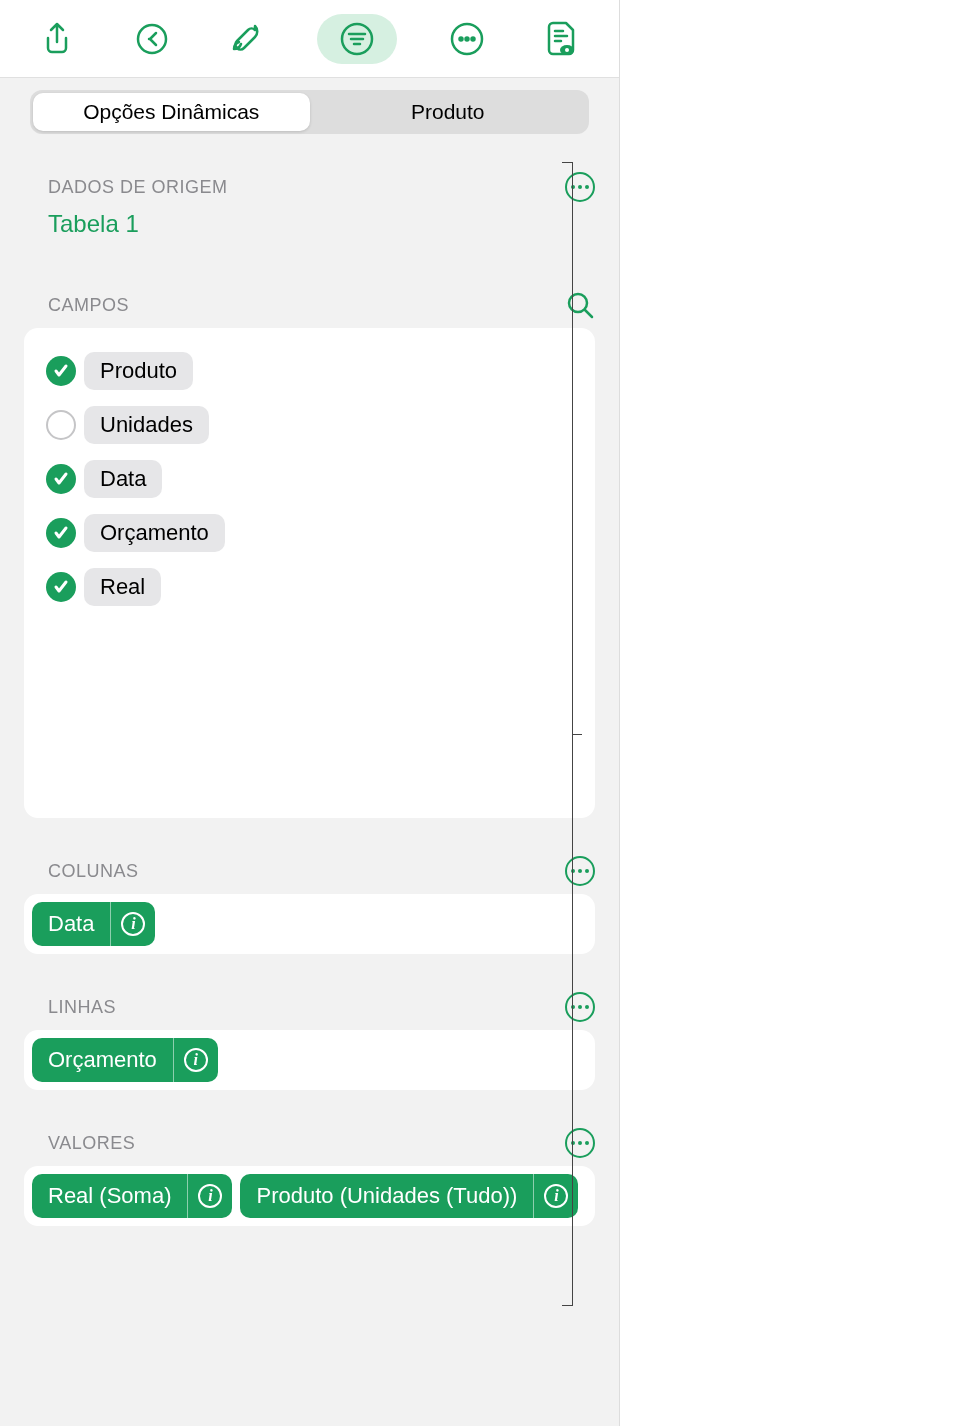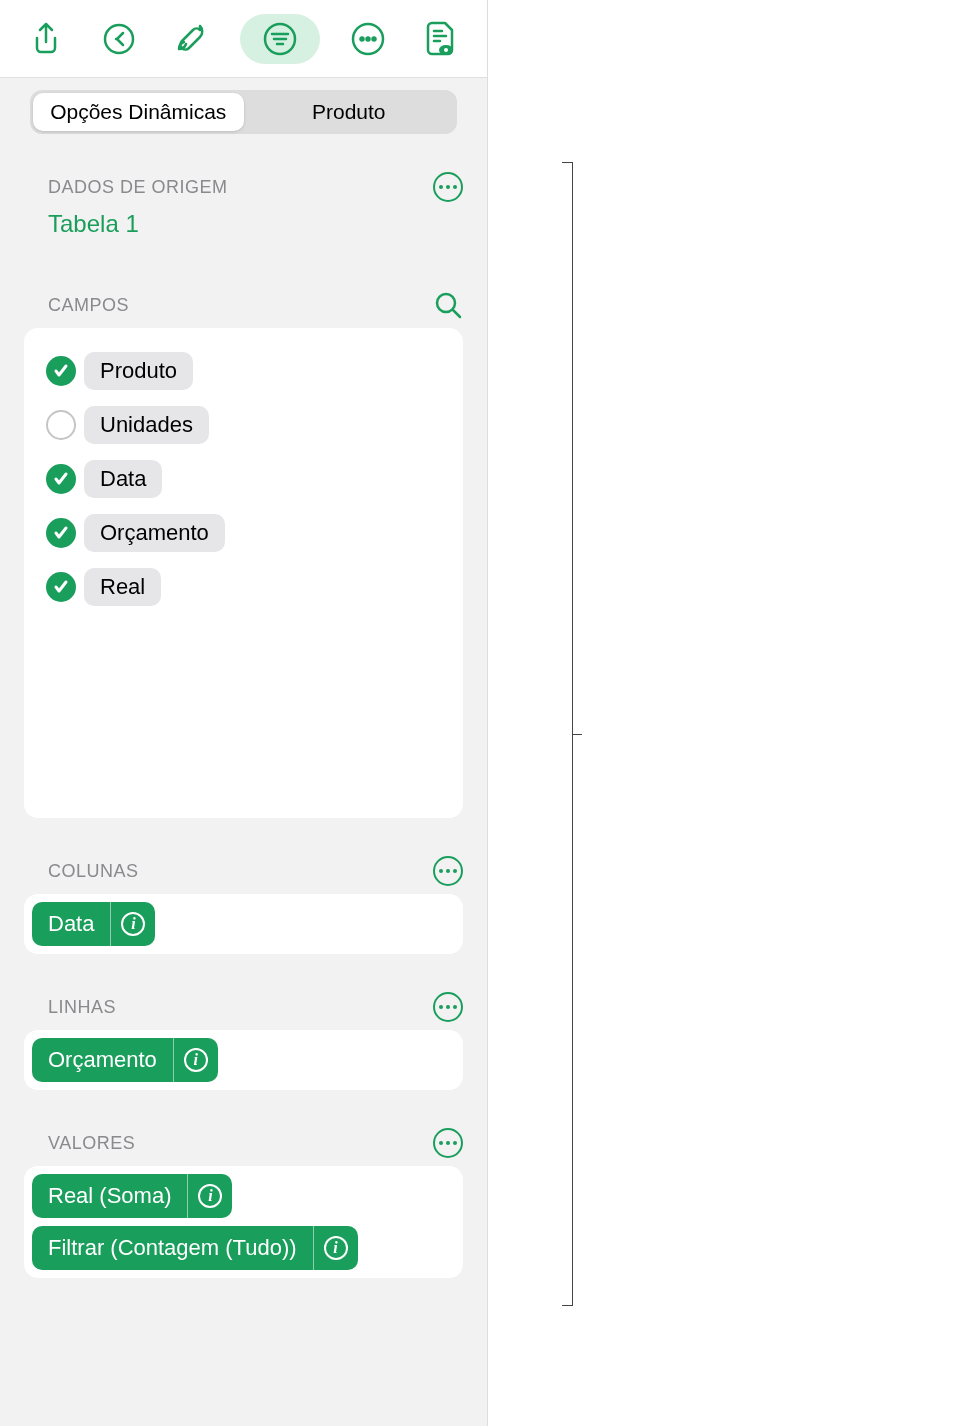--- a/index.html
+++ b/index.html
@@ -4,21 +4,21 @@
   <style>
     * { box-sizing: border-box; margin: 0; padding: 0; }
     body {
       font-family: -apple-system, BlinkMacSystemFont, "Segoe UI", Helvetica, Arial, sans-serif;
       background: #fff;
       width: 960px;
       height: 1426px;
       position: relative;
     }
     .panel {
-      width: 488px;
+      width: 620px;
       height: 1426px;
       background: #f2f2f2;
       display: flex;
       flex-direction: column;
       border-right: 1px solid #ddd;
     }
     .toolbar {
       height: 78px;
       display: flex;
       align-items: center;
@@ -370,21 +370,21 @@
     </div>
     <div class="zone-card">
       <div class="pill">
         <div class="pill-label">Real (Soma)</div>
         <div class="pill-divider"></div>
         <div class="pill-info">
             <div class="info-circle">i</div>
           </div>
       </div>
       <div class="pill">
-        <div class="pill-label">Filtrar (Contagem (Tudo))</div>
+        <div class="pill-label">Produto (Unidades (Tudo))</div>
         <div class="pill-divider"></div>
         <div class="pill-info">
             <div class="info-circle">i</div>
           </div>
       </div>
     </div>
   </div>
 </div>
 
 <div class="callout-bracket">

